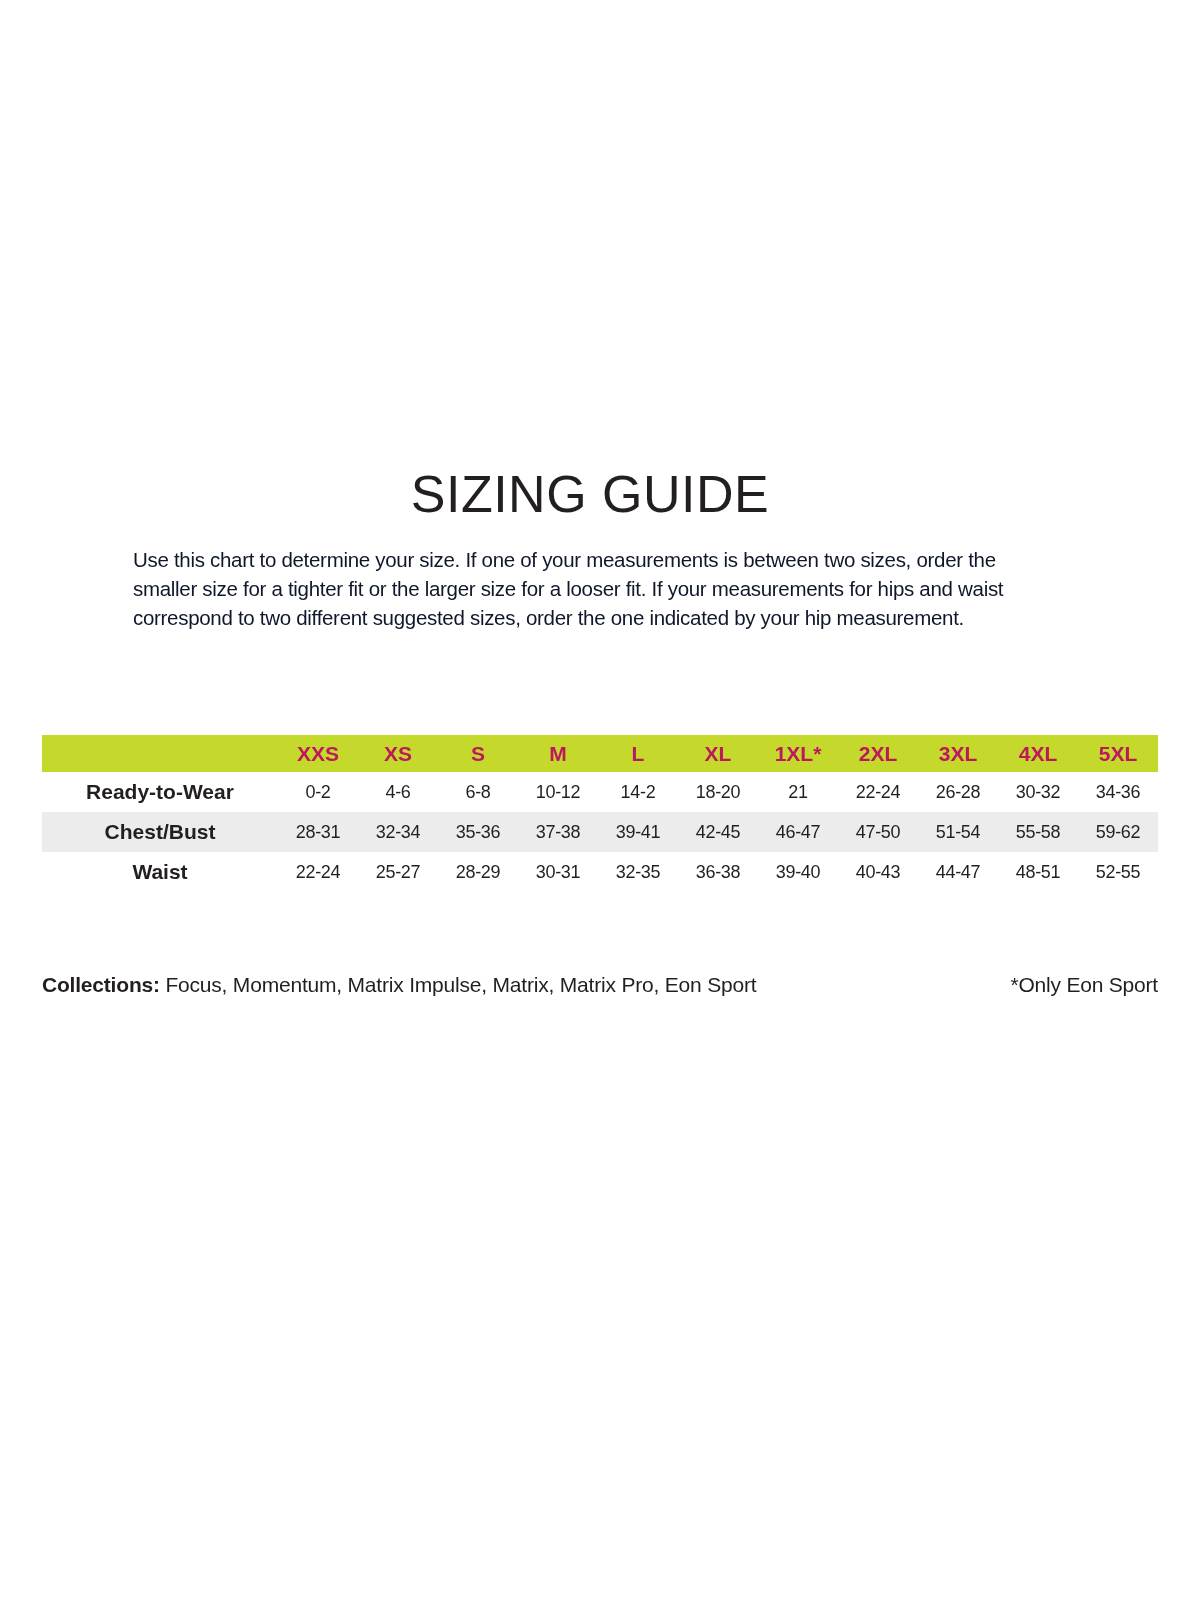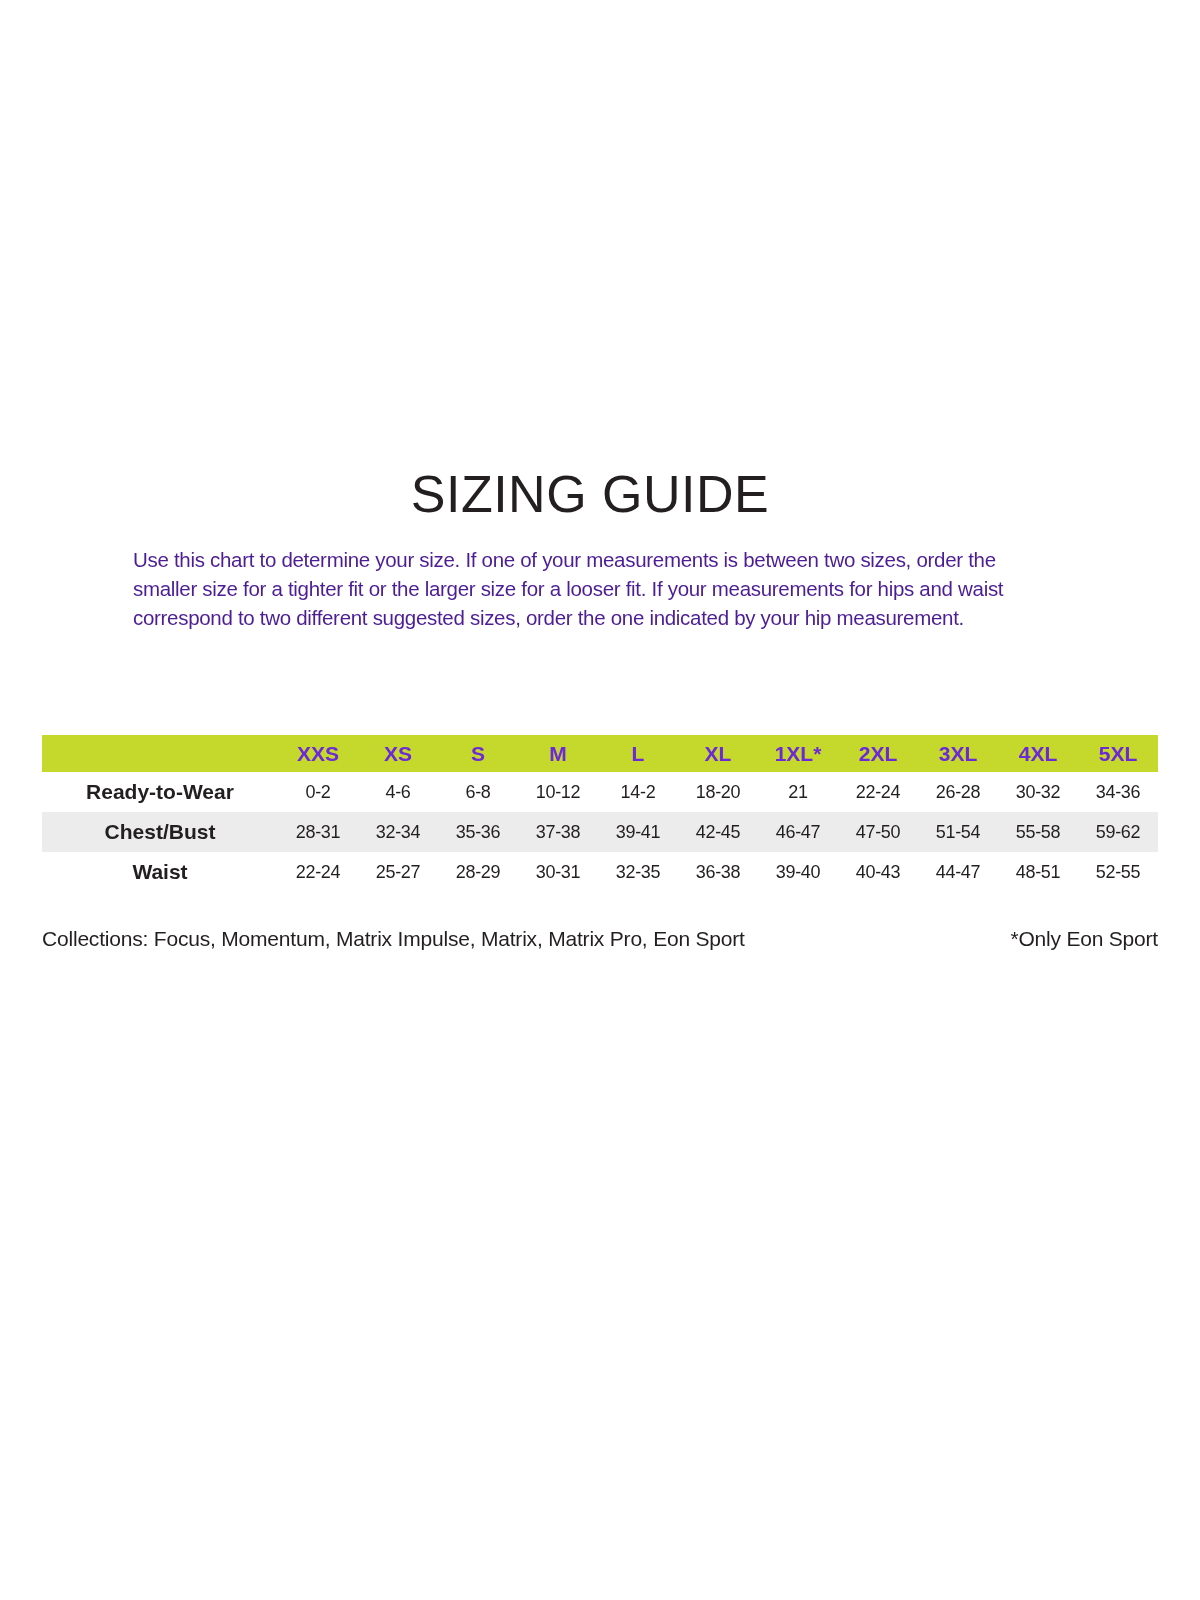--- a/index.html
+++ b/index.html
@@ -33,21 +33,21 @@
   }
   .intro {
     position: absolute;
     top: 545px;
     left: 133px;
     width: 918px;
     margin: 0;
     font-size: 20.5px;
     line-height: 29px;
     letter-spacing: -0.3px;
-    color: #4c1d95;
+    color: #0f172a;
   }
   .section-heading {
     position: absolute;
     top: 686px;
     left: 53px;
     margin: 0;
     font-size: 23px;
     font-weight: 700;
     color: #231f20;
   }
@@ -56,21 +56,21 @@
     top: 735px;
     left: 42px;
     width: 1116px;
     border-collapse: collapse;
     table-layout: fixed;
   }
   .size-table col.label-col { width: 236px; }
   .size-table col.size-col  { width: 80px; }
   .size-table thead th {
     background: #c5d82c;
-    color: #6d28d9;
+    color: #be185d;
     font-weight: 700;
     font-size: 21px;
     height: 37px;
     padding: 0;
     text-align: center;
     vertical-align: middle;
   }
   .size-table tbody tr {
     height: 40px;
   }
@@ -97,25 +97,26 @@
     top: 927px;
     left: 42px;
     width: 1116px;
     display: flex;
     justify-content: space-between;
     align-items: baseline;
     font-size: 21px;
     letter-spacing: -0.2px;
   }
   .footer-row .bold {
-    font-weight: 400;
+    font-weight: 700;
   }
   .footer-row .note {
     text-align: right;
     white-space: nowrap;
+    margin-top: 46px;
   }
 </style>
 </head>
 <body>
 
 <div class="page">
 
   <h1 class="title">SIZING GUIDE</h1>
 
   <p class="intro">Use this chart to determine your size. If one of your measurements is between two sizes, order the smaller size for a tighter fit or the larger size for a looser fit. If your measurements for hips and waist correspond to two different suggested sizes, order the one indicated by your hip measurement.</p>

